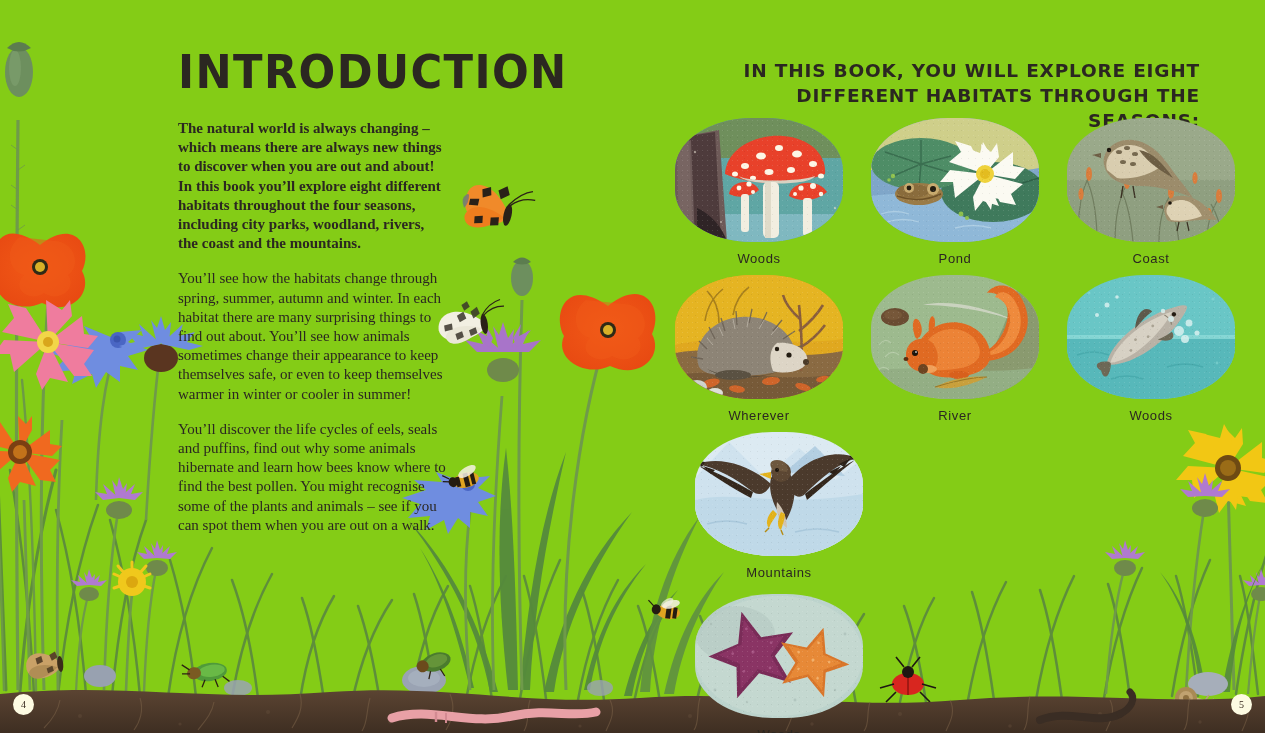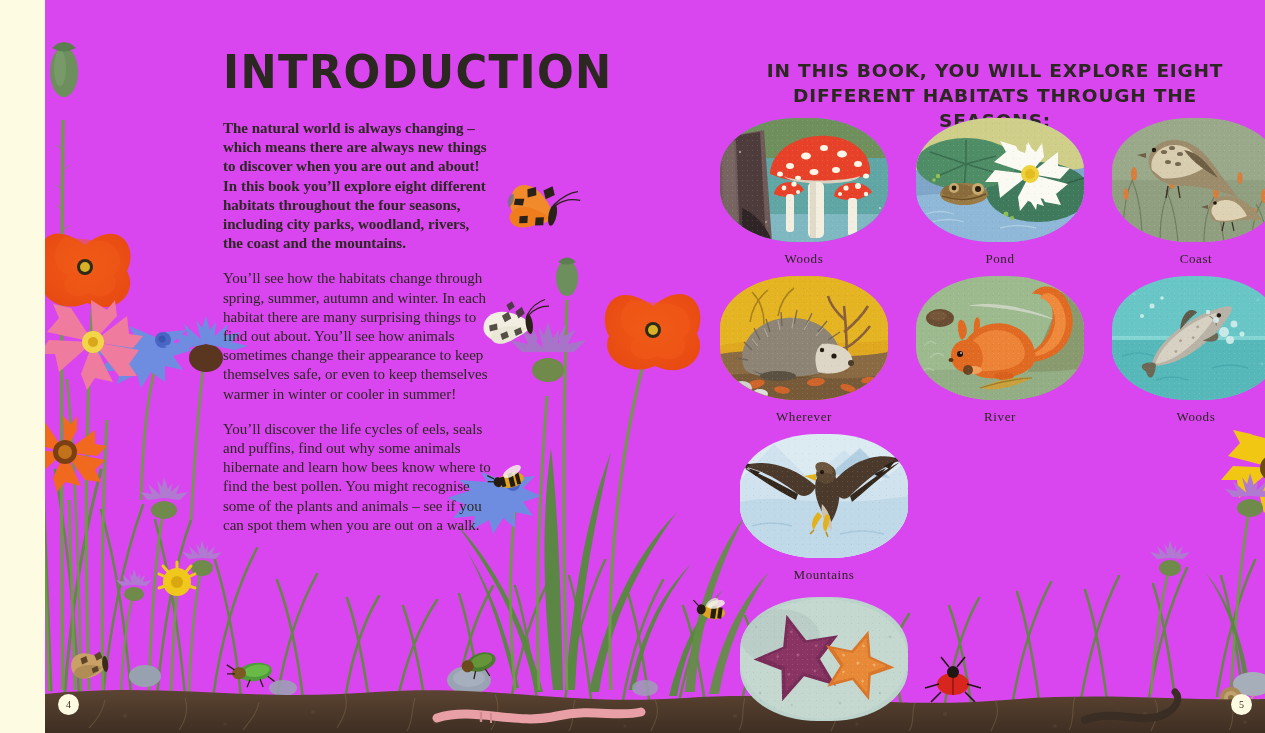--- a/index.html
+++ b/index.html
@@ -3,21 +3,21 @@
 <meta charset="utf-8">
 <title>Introduction spread</title>
 <style>
   html,body{margin:0;padding:0;}
   body{
     width:1265px;height:733px;overflow:hidden;
     background:#fdfbe2;
     font-family:"Liberation Sans",sans-serif;
     position:relative;
   }
-  #page{position:absolute;inset:0;background:#d946ef;overflow:hidden;margin-left:45px;}
+  #page{position:absolute;inset:0;background:#84cc16;overflow:hidden;}
 
   
   .intro-title{
     position:absolute;left:178px;top:44px;
     font-family:"DejaVu Sans",sans-serif;
     font-weight:bold;
     font-size:47px;
     letter-spacing:1.5px;
     color:#2b2721;
     transform:scaleX(0.92);
@@ -30,40 +30,40 @@
     font-family:"Liberation Serif",serif;
     font-size:15px;
     line-height:19.2px;
     color:#2b2721;
   }
   .body-col p.lead{font-weight:bold;}
 
   
   .book-heading{
     position:absolute;left:700px;top:58px;width:500px;
-    text-align:center;
+    text-align:right;
     font-family:"DejaVu Sans",sans-serif;
     font-weight:bold;
     font-size:18.5px;
     letter-spacing:0.8px;
     line-height:25px;
     color:#2b2721;
   }
   .habitat-grid{position:absolute;left:660px;top:118px;width:590px;}
   .hab-row{display:flex;justify-content:center;gap:14px;margin-bottom:9px;}
   .hab{width:182px;text-align:center;}
   .hab-thumb{
     width:168px;height:124px;margin:0 auto;
     border-radius:46%/42%;
     overflow:hidden;position:relative;
     box-shadow:0 0 0 0 rgba(0,0,0,0);
   }
   .hab-label{
     margin-top:9px;
-    font-family:Liberation Serif, serif;
+    font-family:Liberation Sans, sans-serif;
     font-size:13px;letter-spacing:0.6px;color:#2b2721;
   }
   .hab-row.bottom{margin-left:28px;flex-direction:column;}
 
   
   .grain{position:absolute;inset:0;opacity:.22;pointer-events:none;
     background-image:
       radial-gradient(rgba(255,255,255,.55) .8px, transparent .9px),
       radial-gradient(rgba(0,0,0,.28) .7px, transparent .8px);
     background-size:5px 5px, 7px 7px;

